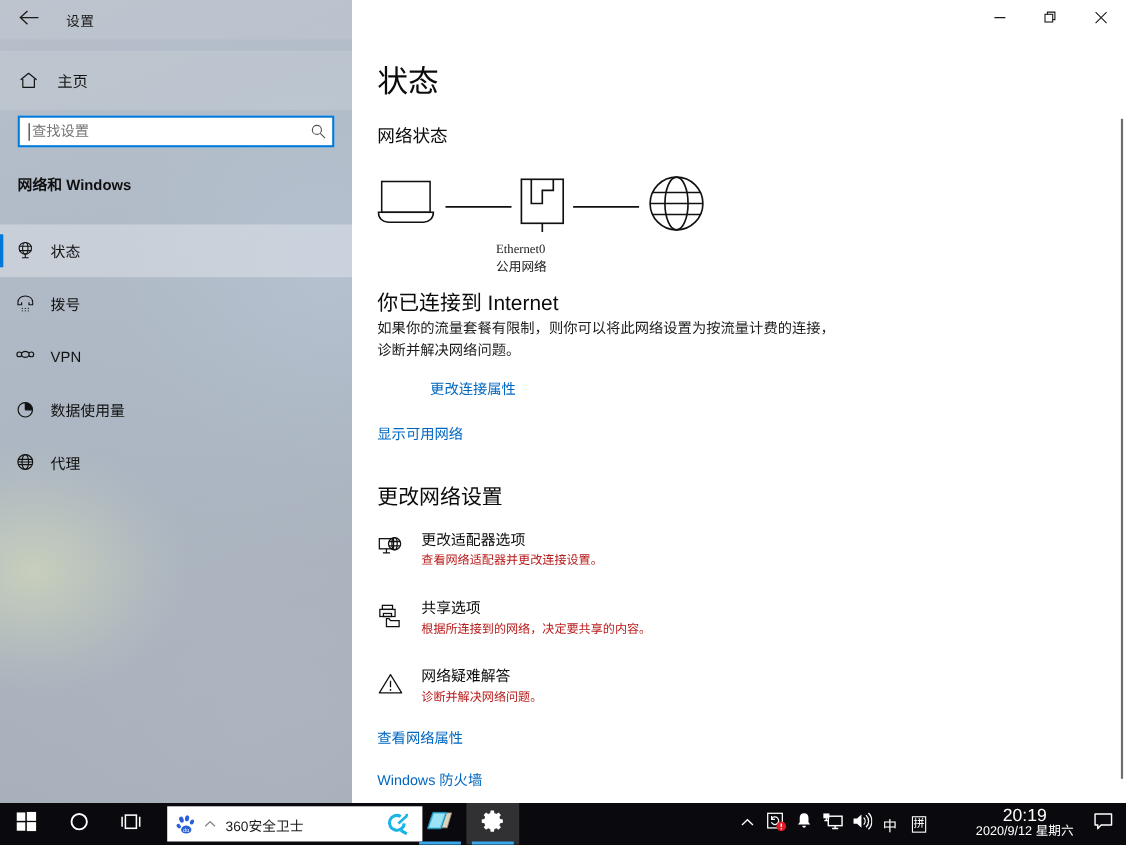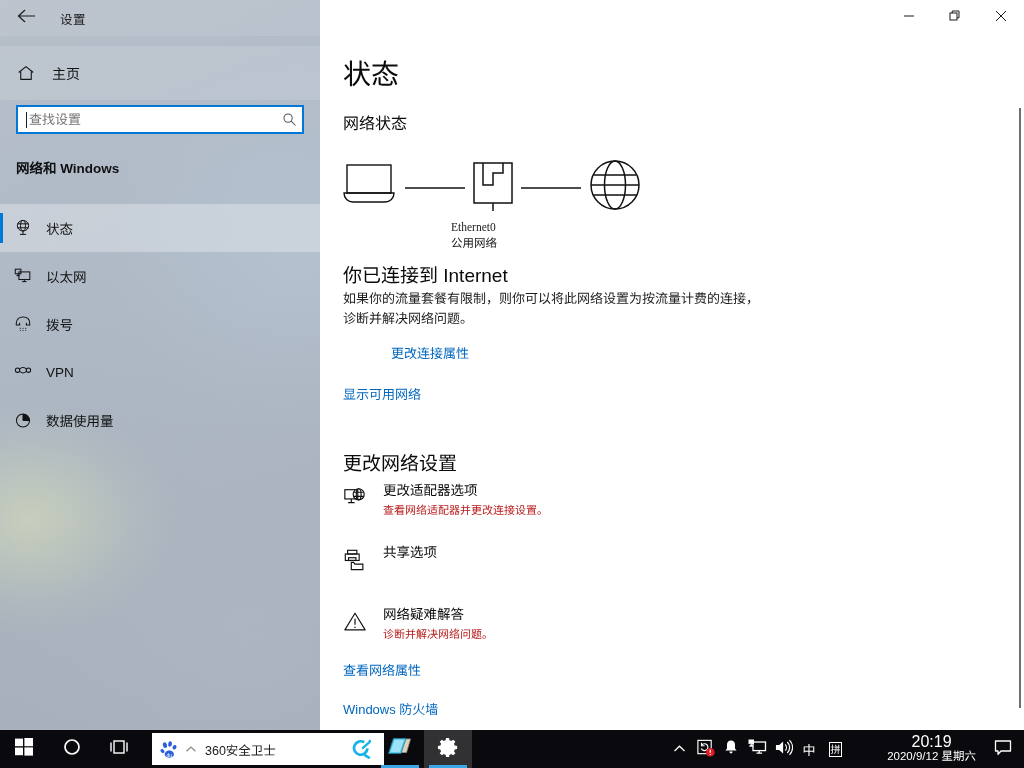--- a/index.html
+++ b/index.html
@@ -114,21 +114,21 @@
 
   .page-title {
     position: absolute; left: 23px; top: 52px;
     font-size: 28px; color: #0b0b0b; font-weight: normal;
   }
   .section-h {
     position: absolute; left: 23px;
     font-size: 16px; color: #0b0b0b; font-weight: normal;
   }
   #net-status-h { top: 110px; }
-  #change-settings-h { top: 448px; font-size: 19px; }
+  #change-settings-h { top: 436px; font-size: 19px; }
 
   
   .diagram { position: absolute; left: 23px; top: 155px; width: 340px; height: 100px; }
   .dia-label {
     position: absolute; top: 64px; left: 108px;
     width: 120px; text-align: left;
     font-size: 11.5px; color: #1a1a1a; line-height: 16px; font-family: Liberation Serif, serif;
   }
 
   .conn-title {
@@ -287,31 +287,20 @@
           <svg width="20" height="20" viewBox="0 0 22 22">
             <ellipse cx="11" cy="8.5" rx="6.2" ry="5.8" fill="none" stroke="#121212" stroke-width="1.1"></ellipse>
             <ellipse cx="11" cy="8.5" rx="2.7" ry="5.8" fill="none" stroke="#121212" stroke-width="1.1"></ellipse>
             <path d="M4.9 6.4 L17.1 6.4 M4.9 10.8 L17.1 10.8" stroke="#121212" stroke-width="1.1"></path>
             <path d="M11 14.3 L11 18 M7.6 18 L14.4 18" stroke="#121212" stroke-width="1.1"></path>
           </svg>
         </span>
         <span class="nav-label">状态</span>
       </div>
 
-      <div class="nav-item">
-        <span class="nav-icon">
-          <svg width="20" height="20" viewBox="0 0 22 22">
-            <rect x="6.5" y="6.5" width="12" height="8.4" fill="none" stroke="#121212" stroke-width="1.1"></rect>
-            <path d="M10 17.2 L15 17.2 M12.5 14.9 L12.5 17.2" stroke="#121212" stroke-width="1.1"></path>
-            <rect x="2.5" y="3.5" width="6.2" height="5" fill="none" stroke="#121212" stroke-width="1.1"></rect>
-            <path d="M5.6 8.5 L5.6 10.6 M3.8 10.6 L7.4 10.6" stroke="#121212" stroke-width="1.1"></path>
-          </svg>
-        </span>
-        <span class="nav-label">以太网</span>
-      </div>
 
       <div class="nav-item">
         <span class="nav-icon">
           <svg width="20" height="20" viewBox="0 0 22 22">
             <path d="M3.6 10.2 C3.6 5.6 7 3.4 11 3.4 C15 3.4 18.4 5.6 18.4 10.2" fill="none" stroke="#121212" stroke-width="1.15"></path>
             <path d="M3.6 10.2 L3.6 12.1 L7.3 12.1 L7.3 9.6 M18.4 10.2 L18.4 12.1 L14.7 12.1 L14.7 9.6" fill="none" stroke="#121212" stroke-width="1.15"></path>
             <circle cx="8" cy="15.8" r="0.62" fill="#121212"></circle>
             <circle cx="11" cy="15.8" r="0.62" fill="#121212"></circle>
             <circle cx="14" cy="15.8" r="0.62" fill="#121212"></circle>
             <circle cx="8" cy="18.2" r="0.62" fill="#121212"></circle>
@@ -338,20 +327,30 @@
         <span class="nav-icon">
           <svg width="20" height="20" viewBox="0 0 22 22">
             <circle cx="11" cy="11.6" r="7.2" fill="none" stroke="#121212" stroke-width="1.15"></circle>
             <path d="M11 11.6 L11 4.4 M11 11.6 L18.2 11.6" stroke="#121212" stroke-width="1.15"></path>
             <path d="M11 4.4 A7.2 7.2 0 0 1 18.2 11.6 L11 11.6 Z" fill="#121212"></path>
           </svg>
         </span>
         <span class="nav-label">数据使用量</span>
       </div>
 
+      <div class="nav-item">
+        <span class="nav-icon">
+          <svg width="20" height="20" viewBox="0 0 22 22">
+            <circle cx="11" cy="11" r="7.4" fill="none" stroke="#121212" stroke-width="1.15"></circle>
+            <ellipse cx="11" cy="11" rx="3.3" ry="7.4" fill="none" stroke="#121212" stroke-width="1.15"></ellipse>
+            <path d="M3.9 8.4 L18.1 8.4 M3.9 13.6 L18.1 13.6 M3.6 11 L18.4 11" stroke="#121212" stroke-width="1.15"></path>
+          </svg>
+        </span>
+        <span class="nav-label">代理</span>
+      </div>
 
     </div>
   </div>
 
   <div class="content">
 
     <div class="titlebar-ctrls">
       <div class="ctrl-btn">
         <svg width="12" height="12" viewBox="0 0 12 12">
           <path d="M1 6 L11 6" stroke="#1a1a1a" stroke-width="1" fill="none"></path>
@@ -433,20 +432,21 @@
         <span class="action-icon">
           <svg width="24" height="24" viewBox="0 0 26 26">
             <rect x="5" y="2.5" width="10" height="4" fill="none" stroke="#111" stroke-width="1.25"></rect>
             <rect x="2.5" y="6.5" width="15" height="7" fill="none" stroke="#111" stroke-width="1.25"></rect>
             <rect x="6" y="10.5" width="8" height="3" fill="none" stroke="#111" stroke-width="1.25"></rect>
             <path d="M9 15.5 L11.5 15.5 L13 17.5 L21.5 17.5 L21.5 23.5 L9 23.5 Z" fill="none" stroke="#111" stroke-width="1.25"></path>
           </svg>
         </span>
         <span class="action-text">
           <div class="action-title">共享选项</div>
+          <div class="action-sub">根据所连接到的网络，决定要共享的内容。</div>
         </span>
       </div>
 
       <div class="action-item">
         <span class="action-icon">
           <svg width="24" height="24" viewBox="0 0 26 26">
             <path d="M13 3.5 L24 21.5 L2 21.5 Z" fill="none" stroke="#111" stroke-width="1.25" stroke-linejoin="round"></path>
             <path d="M13 9.5 L13 16" stroke="#111" stroke-width="1.3"></path>
             <circle cx="13" cy="18.6" r="0.85" fill="#111"></circle>
           </svg>

